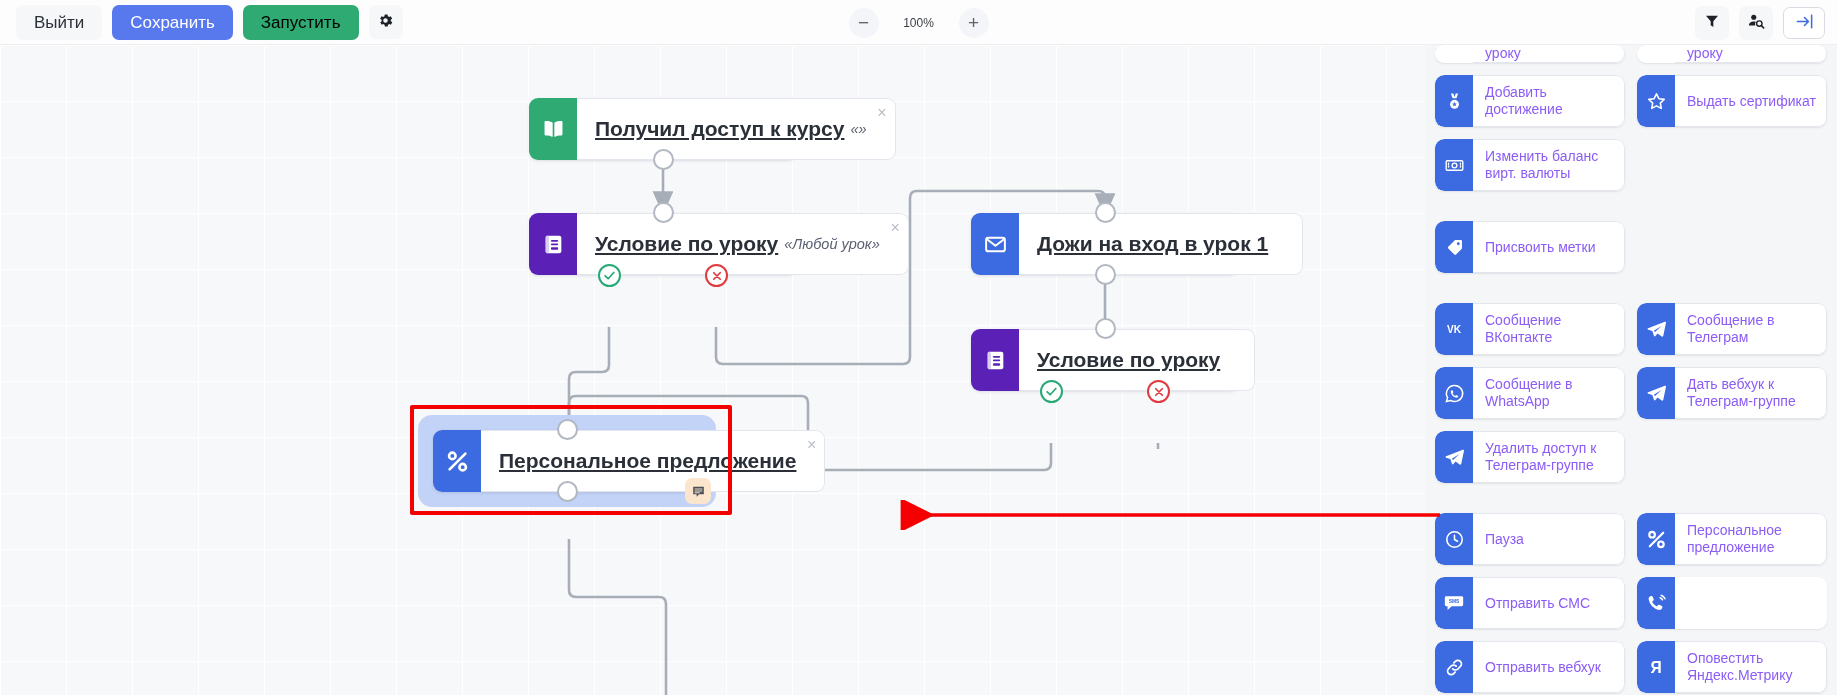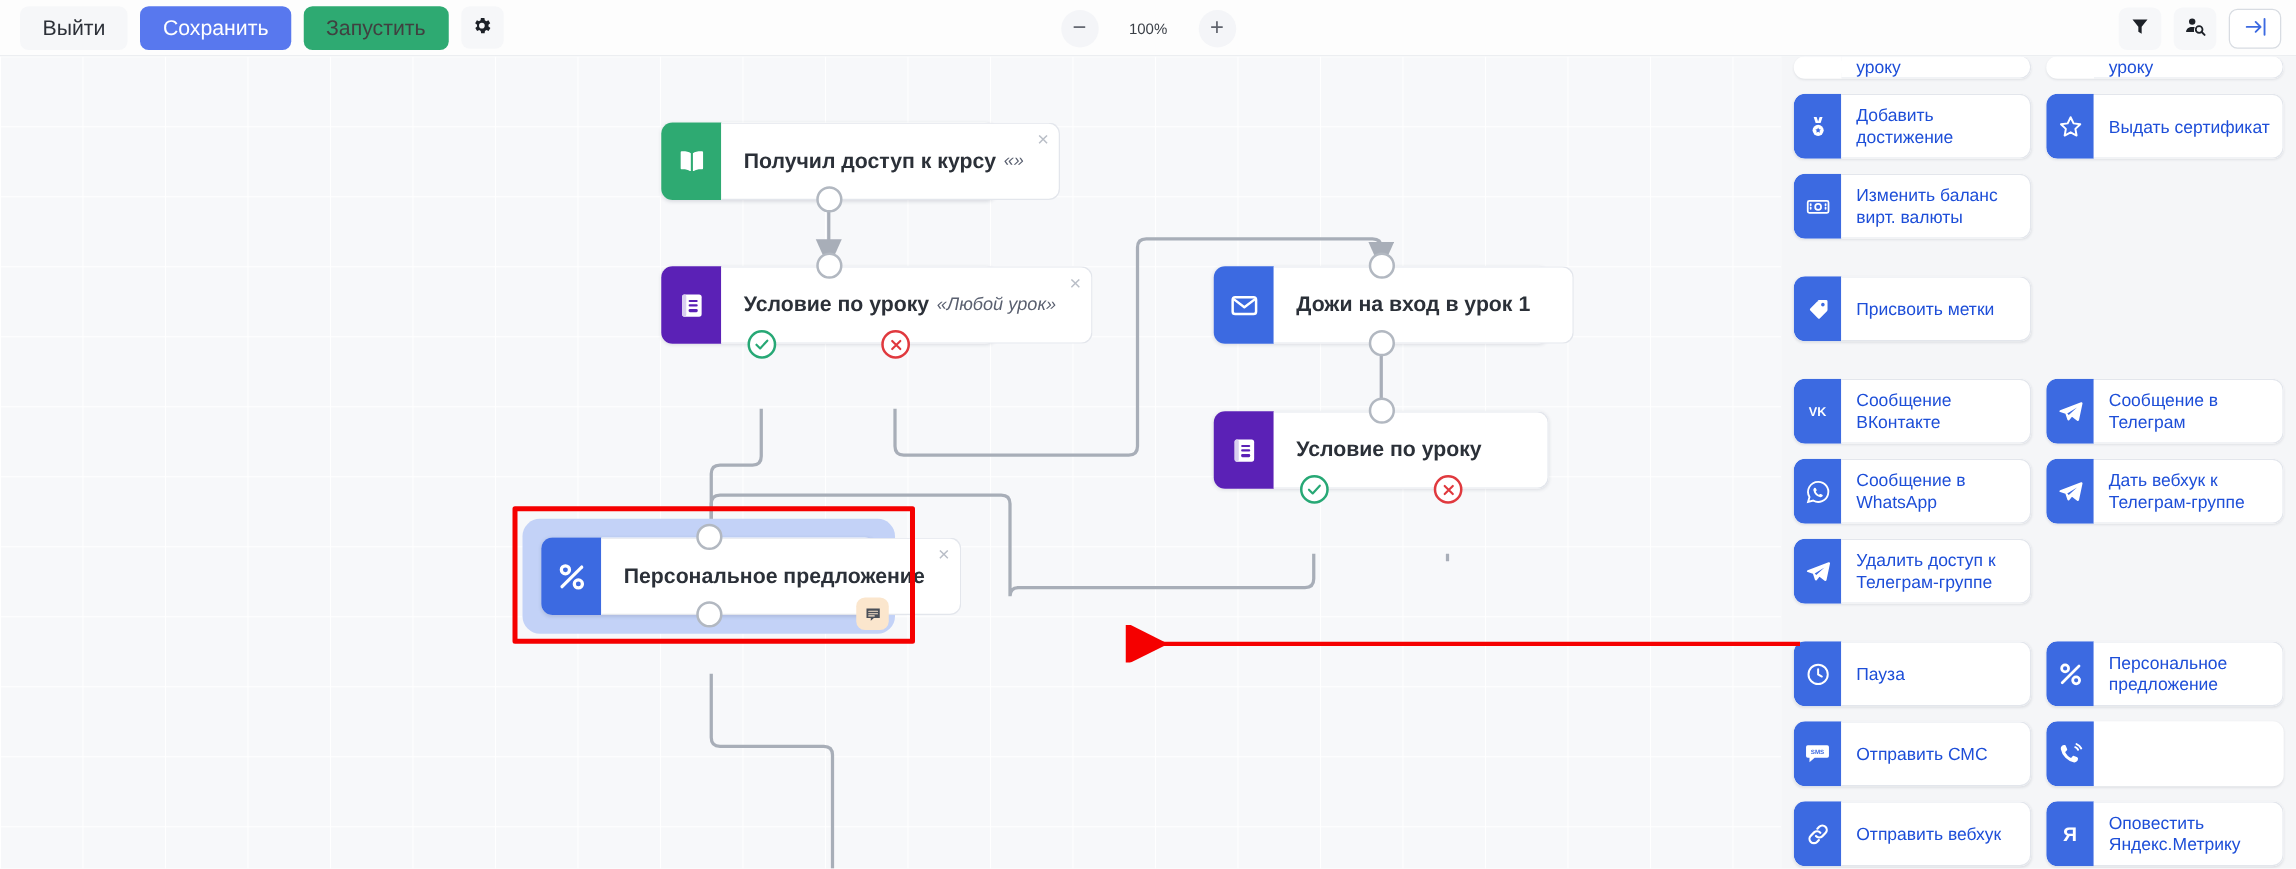--- a/index.html
+++ b/index.html
@@ -23,21 +23,21 @@
   .tb-left { display: flex; align-items: center; gap: 10px; padding-left: 16px; }
   .btn {
     border: none; border-radius: 7px;
     font-family: "Liberation Sans", sans-serif;
     font-size: 17px; cursor: pointer;
     padding: 9px 18px; white-space: nowrap;
     line-height: 1;
   }
   .btn-exit { background: #f6f7f9; color: #2c3038; }
   .btn-save { background: #5878ee; color: #ffffff; }
-  .btn-run  { background: #2eaa72; color: #404040; }
+  .btn-run  { background: #2eaa72; color: #000000; }
   .icon-btn {
     width: 34px; height: 34px; border-radius: 7px;
     background: #f6f7f9; border: none; cursor: pointer;
     display: flex; align-items: center; justify-content: center;
   }
   .tb-center {
     position: absolute; left: 0; right: 0; top: 0; height: 45px;
     display: flex; align-items: center; justify-content: center; gap: 16px;
     pointer-events: none;
   }
@@ -87,21 +87,21 @@
     flex: 0 0 48px;
   }
   .node-body {
     flex: 1 1 auto; display: flex; align-items: center;
     padding: 0 28px 0 18px;
     border: 1px solid #e3e6ec; border-left: none;
     border-radius: 0 9px 9px 0;
     position: relative;
     background: #ffffff;
   }
-  .node-title { font-size: 17px; color: #2b3038; font-weight: bold; white-space: nowrap; }
+  .node-title { font-size: 21px; color: #2b3038; font-weight: bold; white-space: nowrap; text-decoration: underline; }
   .node-sub { font-size: 14.5px; color: #5a6070; font-style: italic; margin-left: 6px; white-space: nowrap; }
   .node-close {
     position: absolute; top: 6px; right: 8px;
     font-size: 16px; color: #b9bec7; cursor: pointer; line-height: 1;
   }
   .port {
     position: absolute; width: 21px; height: 21px; border-radius: 50%;
     background: #ffffff; border: 2px solid #b2b8c1;
   }
   .port-res {
@@ -164,21 +164,21 @@
     overflow: hidden;
   }
   .card-ico {
     flex: 0 0 38px; background: #3c6ae1;
     display: flex; align-items: center; justify-content: center;
     border-radius: 9px 0 0 9px;
   }
   .card-lbl {
     flex: 1 1 auto; display: flex; align-items: center;
     padding: 0 8px 0 12px;
-    font-size: 14px; color: #1d4ed8; line-height: 1.2;
+    font-size: 14px; color: #8b5cf6; line-height: 1.2;
     border: 1px solid #e3e6ec; border-left: none;
     border-radius: 0 9px 9px 0;
     background: #ffffff;
   }
   .card.cut { height: 18px; align-items: flex-end; }
   .card.cut .card-lbl { font-size: 14px; align-items: flex-start; padding-top: 0; }
   .row-gap { grid-column: 1 / -1; height: 6px; }
   .empty { visibility: hidden; }
 
   

